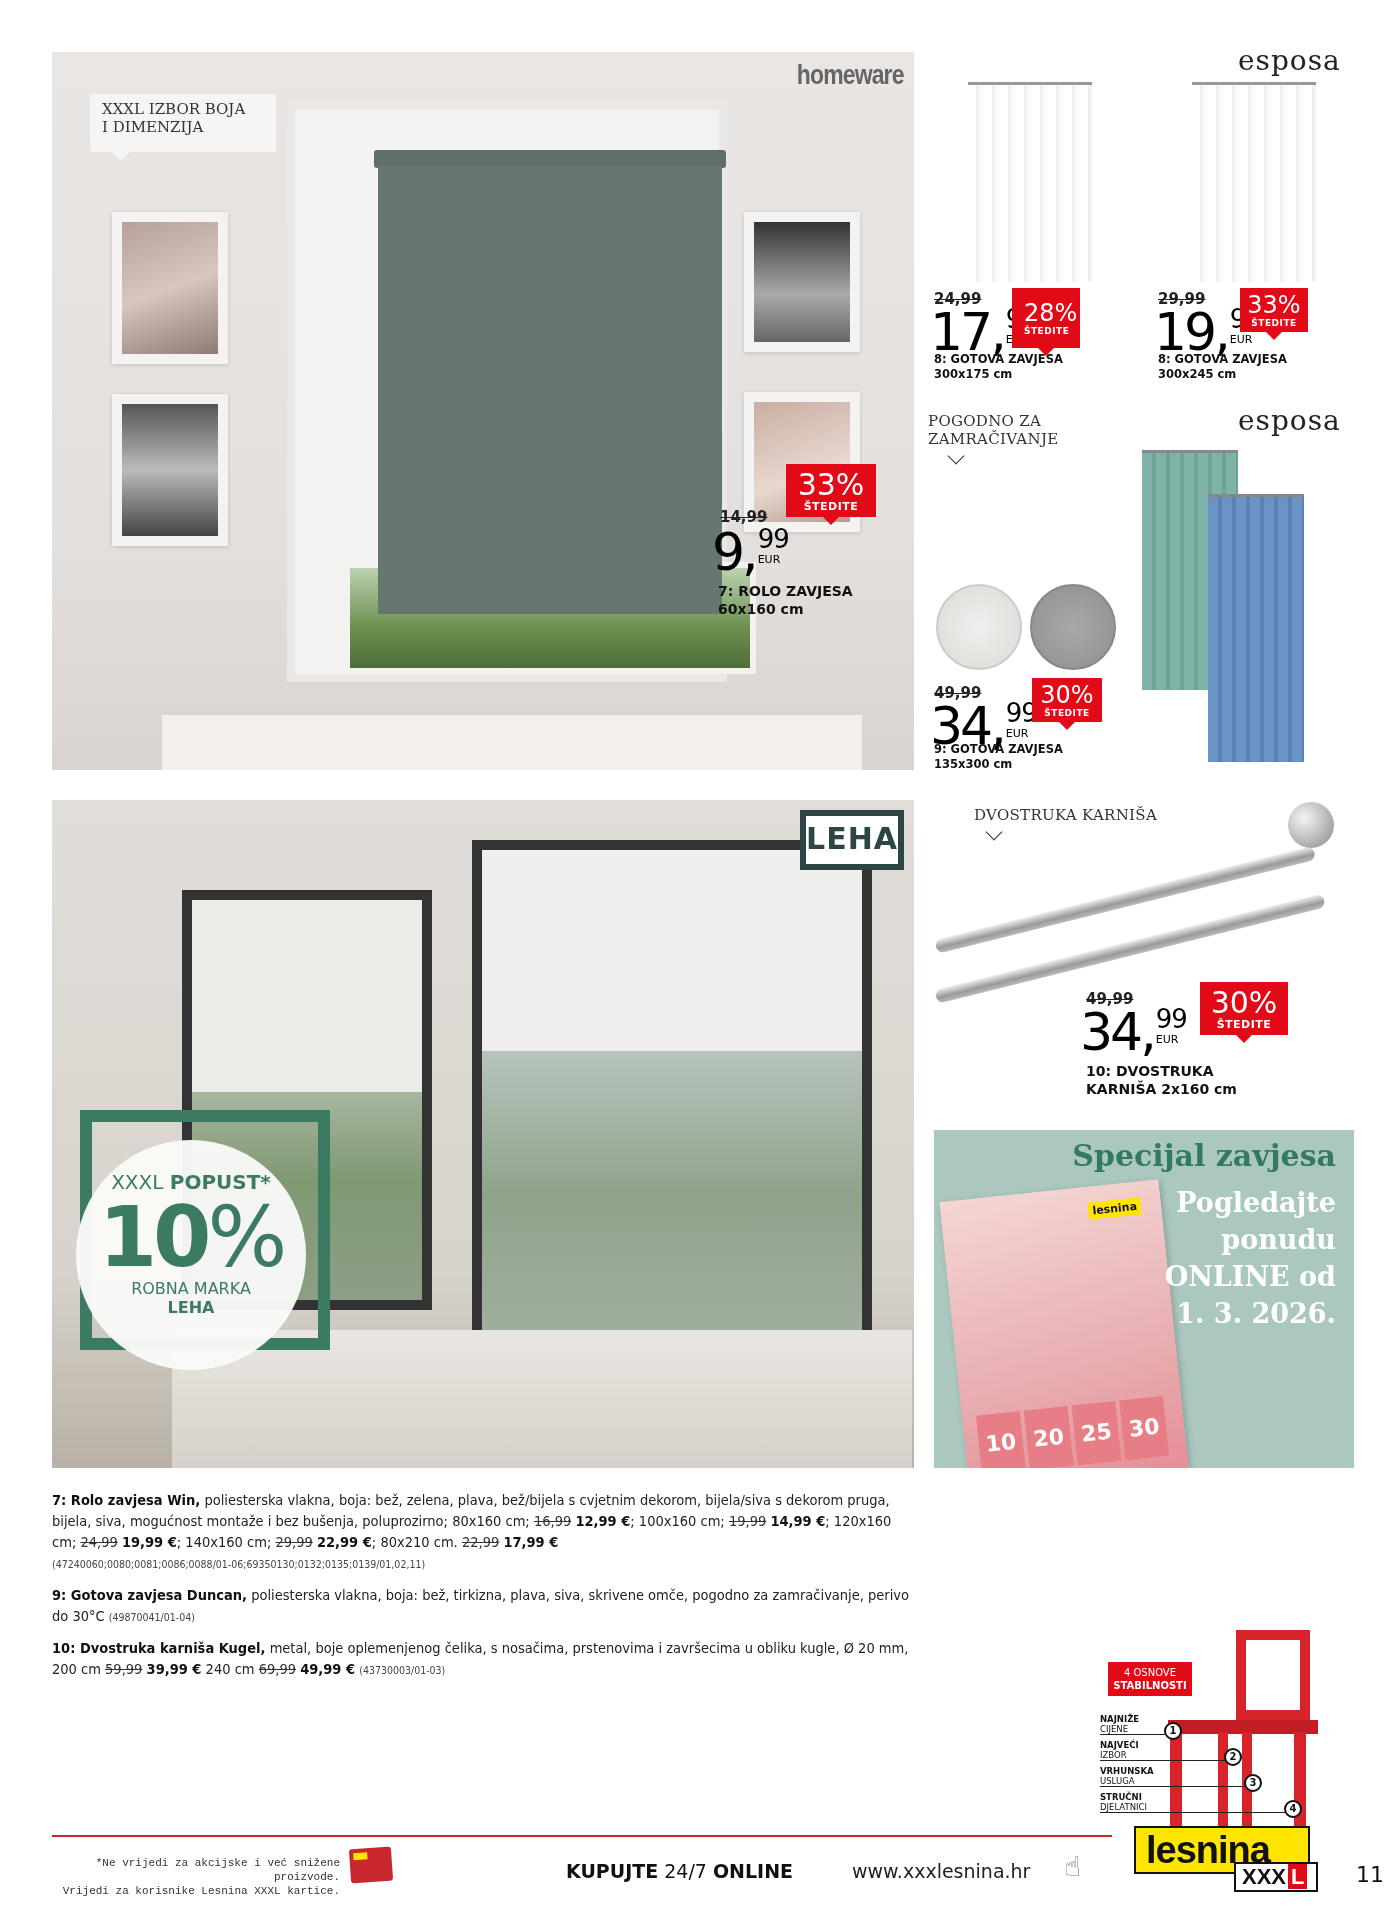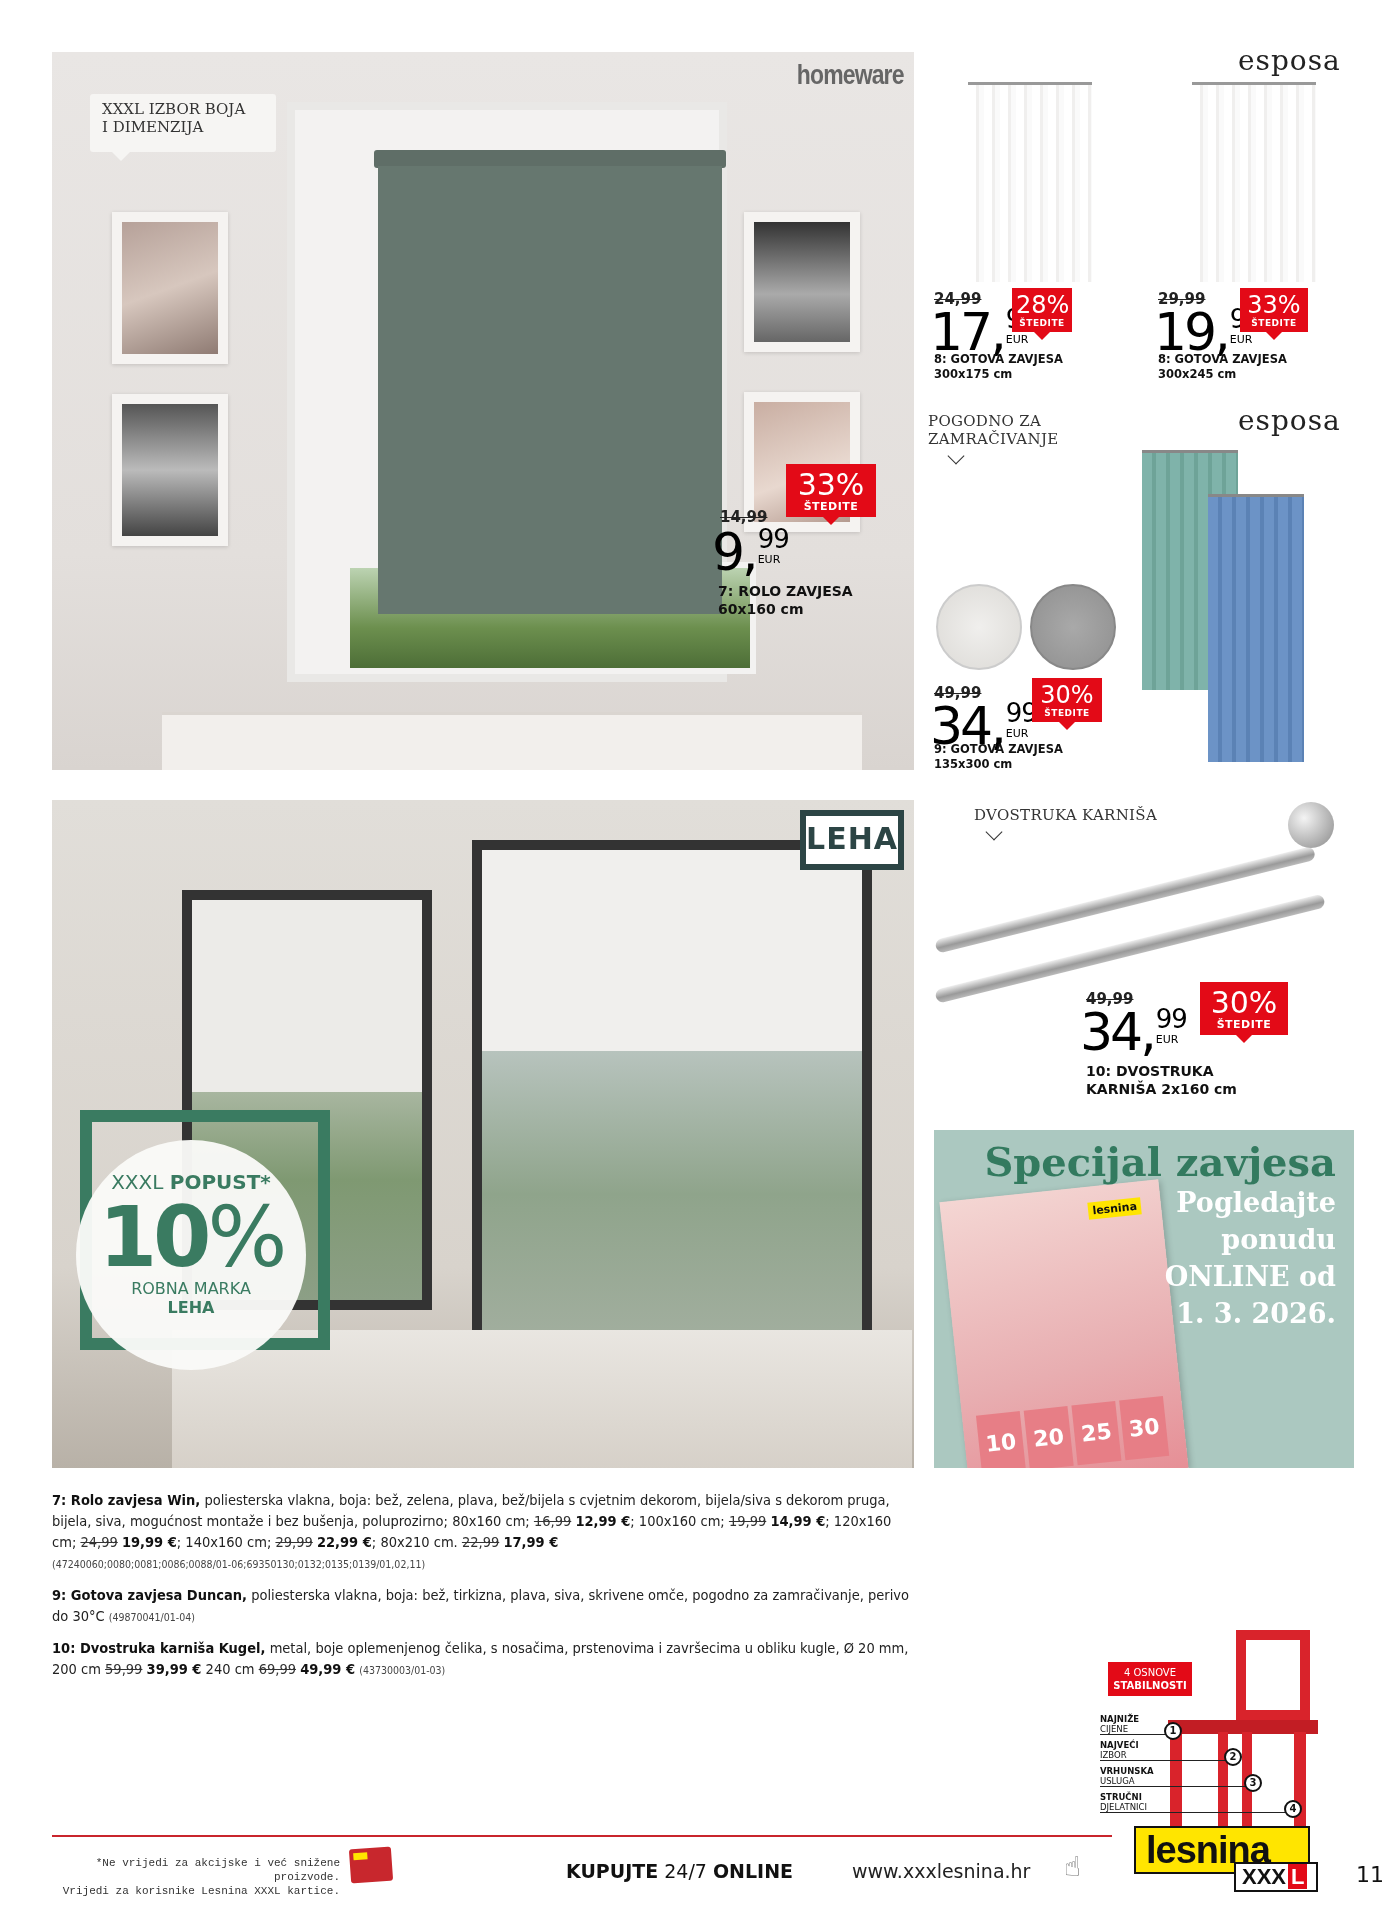--- a/index.html
+++ b/index.html
@@ -47,21 +47,21 @@
   .popust-circle .l1{margin-top:30px;font-size:20px}
   .popust-circle .l1 b{font-weight:bold}
   .popust-circle .big{font-size:84px;font-weight:bold;line-height:86px;letter-spacing:-4px}
   .popust-circle .big span{font-weight:normal}
   .popust-circle .l3{font-size:16px;line-height:18px}
   .popust-circle .l4{font-size:16px;font-weight:bold}
   
   .rod{position:absolute;height:14px;border-radius:7px;background:linear-gradient(180deg,#eee,#9a9a9a 60%,#bbb);transform-origin:left center}
   
   .special{left:934px;top:1130px;width:420px;height:338px;background:#abc8c0;overflow:hidden}
-  .special .ttl{position:absolute;right:18px;top:8px;font-family:"DejaVu Serif",serif;font-weight:bold;font-size:40px;color:#337a5f}
+  .special .ttl{position:absolute;right:18px;top:8px;font-family:"DejaVu Serif",serif;font-weight:bold;font-size:30px;color:#337a5f}
   .special .body{position:absolute;right:18px;top:54px;text-align:right;font-family:"DejaVu Serif",serif;font-weight:bold;font-size:27px;line-height:37px;color:#fff}
   .mag{position:absolute;left:20px;top:60px;width:220px;height:290px;background:linear-gradient(170deg,#f4d6d3,#e8aeb1 60%,#e68f96);transform:rotate(-6deg);box-shadow:2px 2px 6px rgba(0,0,0,.2)}
   .mag .tiles{position:absolute;left:14px;bottom:14px;display:flex;gap:4px}
   .mag .tiles div{width:44px;height:60px;background:#e77e86;color:#fff;font-weight:bold;font-size:22px;text-align:center;line-height:60px}
   .mag .logo{position:absolute;right:20px;top:16px;background:#ffe500;padding:2px 4px;font-size:11px;font-weight:bold}
   
   .desc{left:52px;top:1490px;width:860px;font-family:"DejaVu Sans Condensed","DejaVu Sans",sans-serif;font-size:14.5px;line-height:21px;color:#222}
   .desc p{margin-bottom:10px}
   .desc b{font-weight:bold;color:#111}
   .desc s{color:#333}
@@ -128,21 +128,21 @@
 <div class="abs curtain-white" style="left:968px;top:82px;width:124px;height:200px"></div>
 <div class="abs old" style="left:934px;top:290px">24,99</div>
 <div class="abs price" style="left:930px;top:306px">
   <span class="int">17</span>
     <span class="int">,</span>
   <span class="frac">
       <span class="cents">99</span>
       <span class="eur">EUR</span>
     </span>
 </div>
-<div class="abs badge" style="left:1012px;top:288px;width:60px;padding:4px">
+<div class="abs badge" style="left:1012px;top:288px;width:68px;padding:12px">
   <div class="pct" style="font-size:24px;line-height:26px">28%</div>
   <div class="st" style="font-size:9px">ŠTEDITE</div>
 </div>
 <div class="abs ptitle" style="left:934px;top:352px;font-size:11.5px;line-height:15px">
   <div>8: GOTOVA ZAVJESA</div>
   <div>300x175 cm</div>
 </div>
 
 <div class="abs esposa" style="left:1238px;top:44px">esposa</div>
 <div class="abs curtain-white" style="left:1192px;top:82px;width:124px;height:200px"></div>

